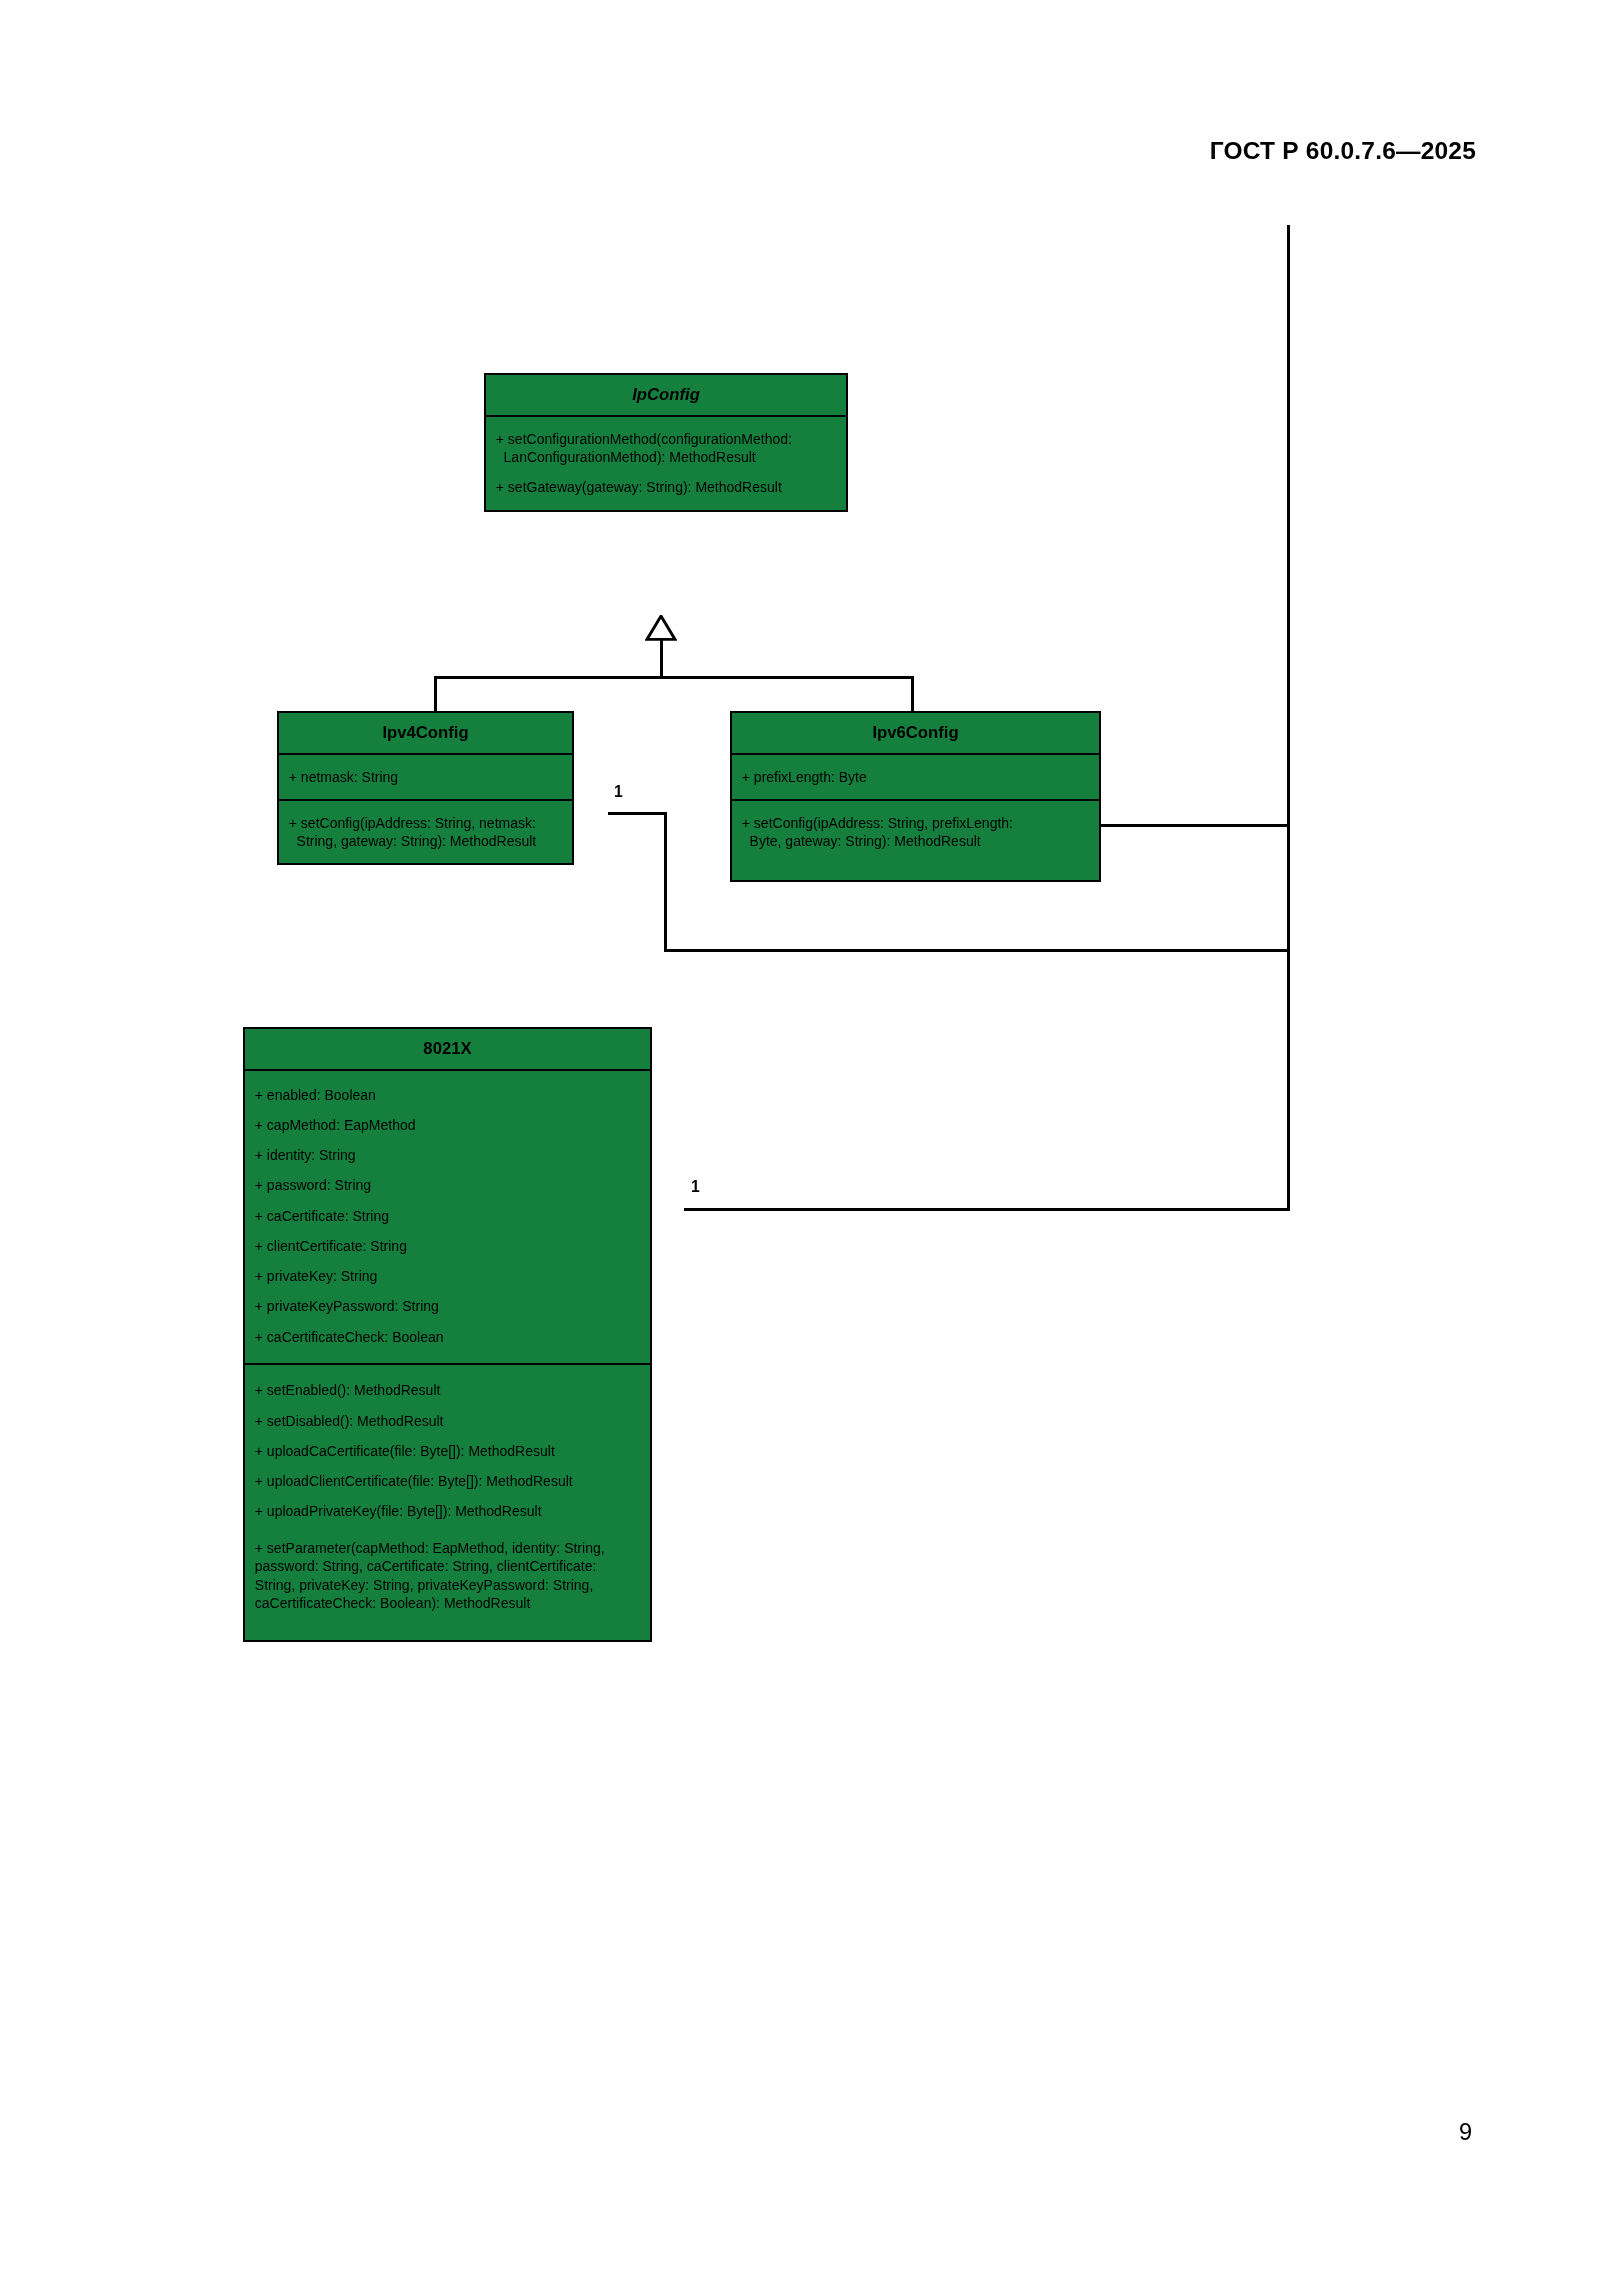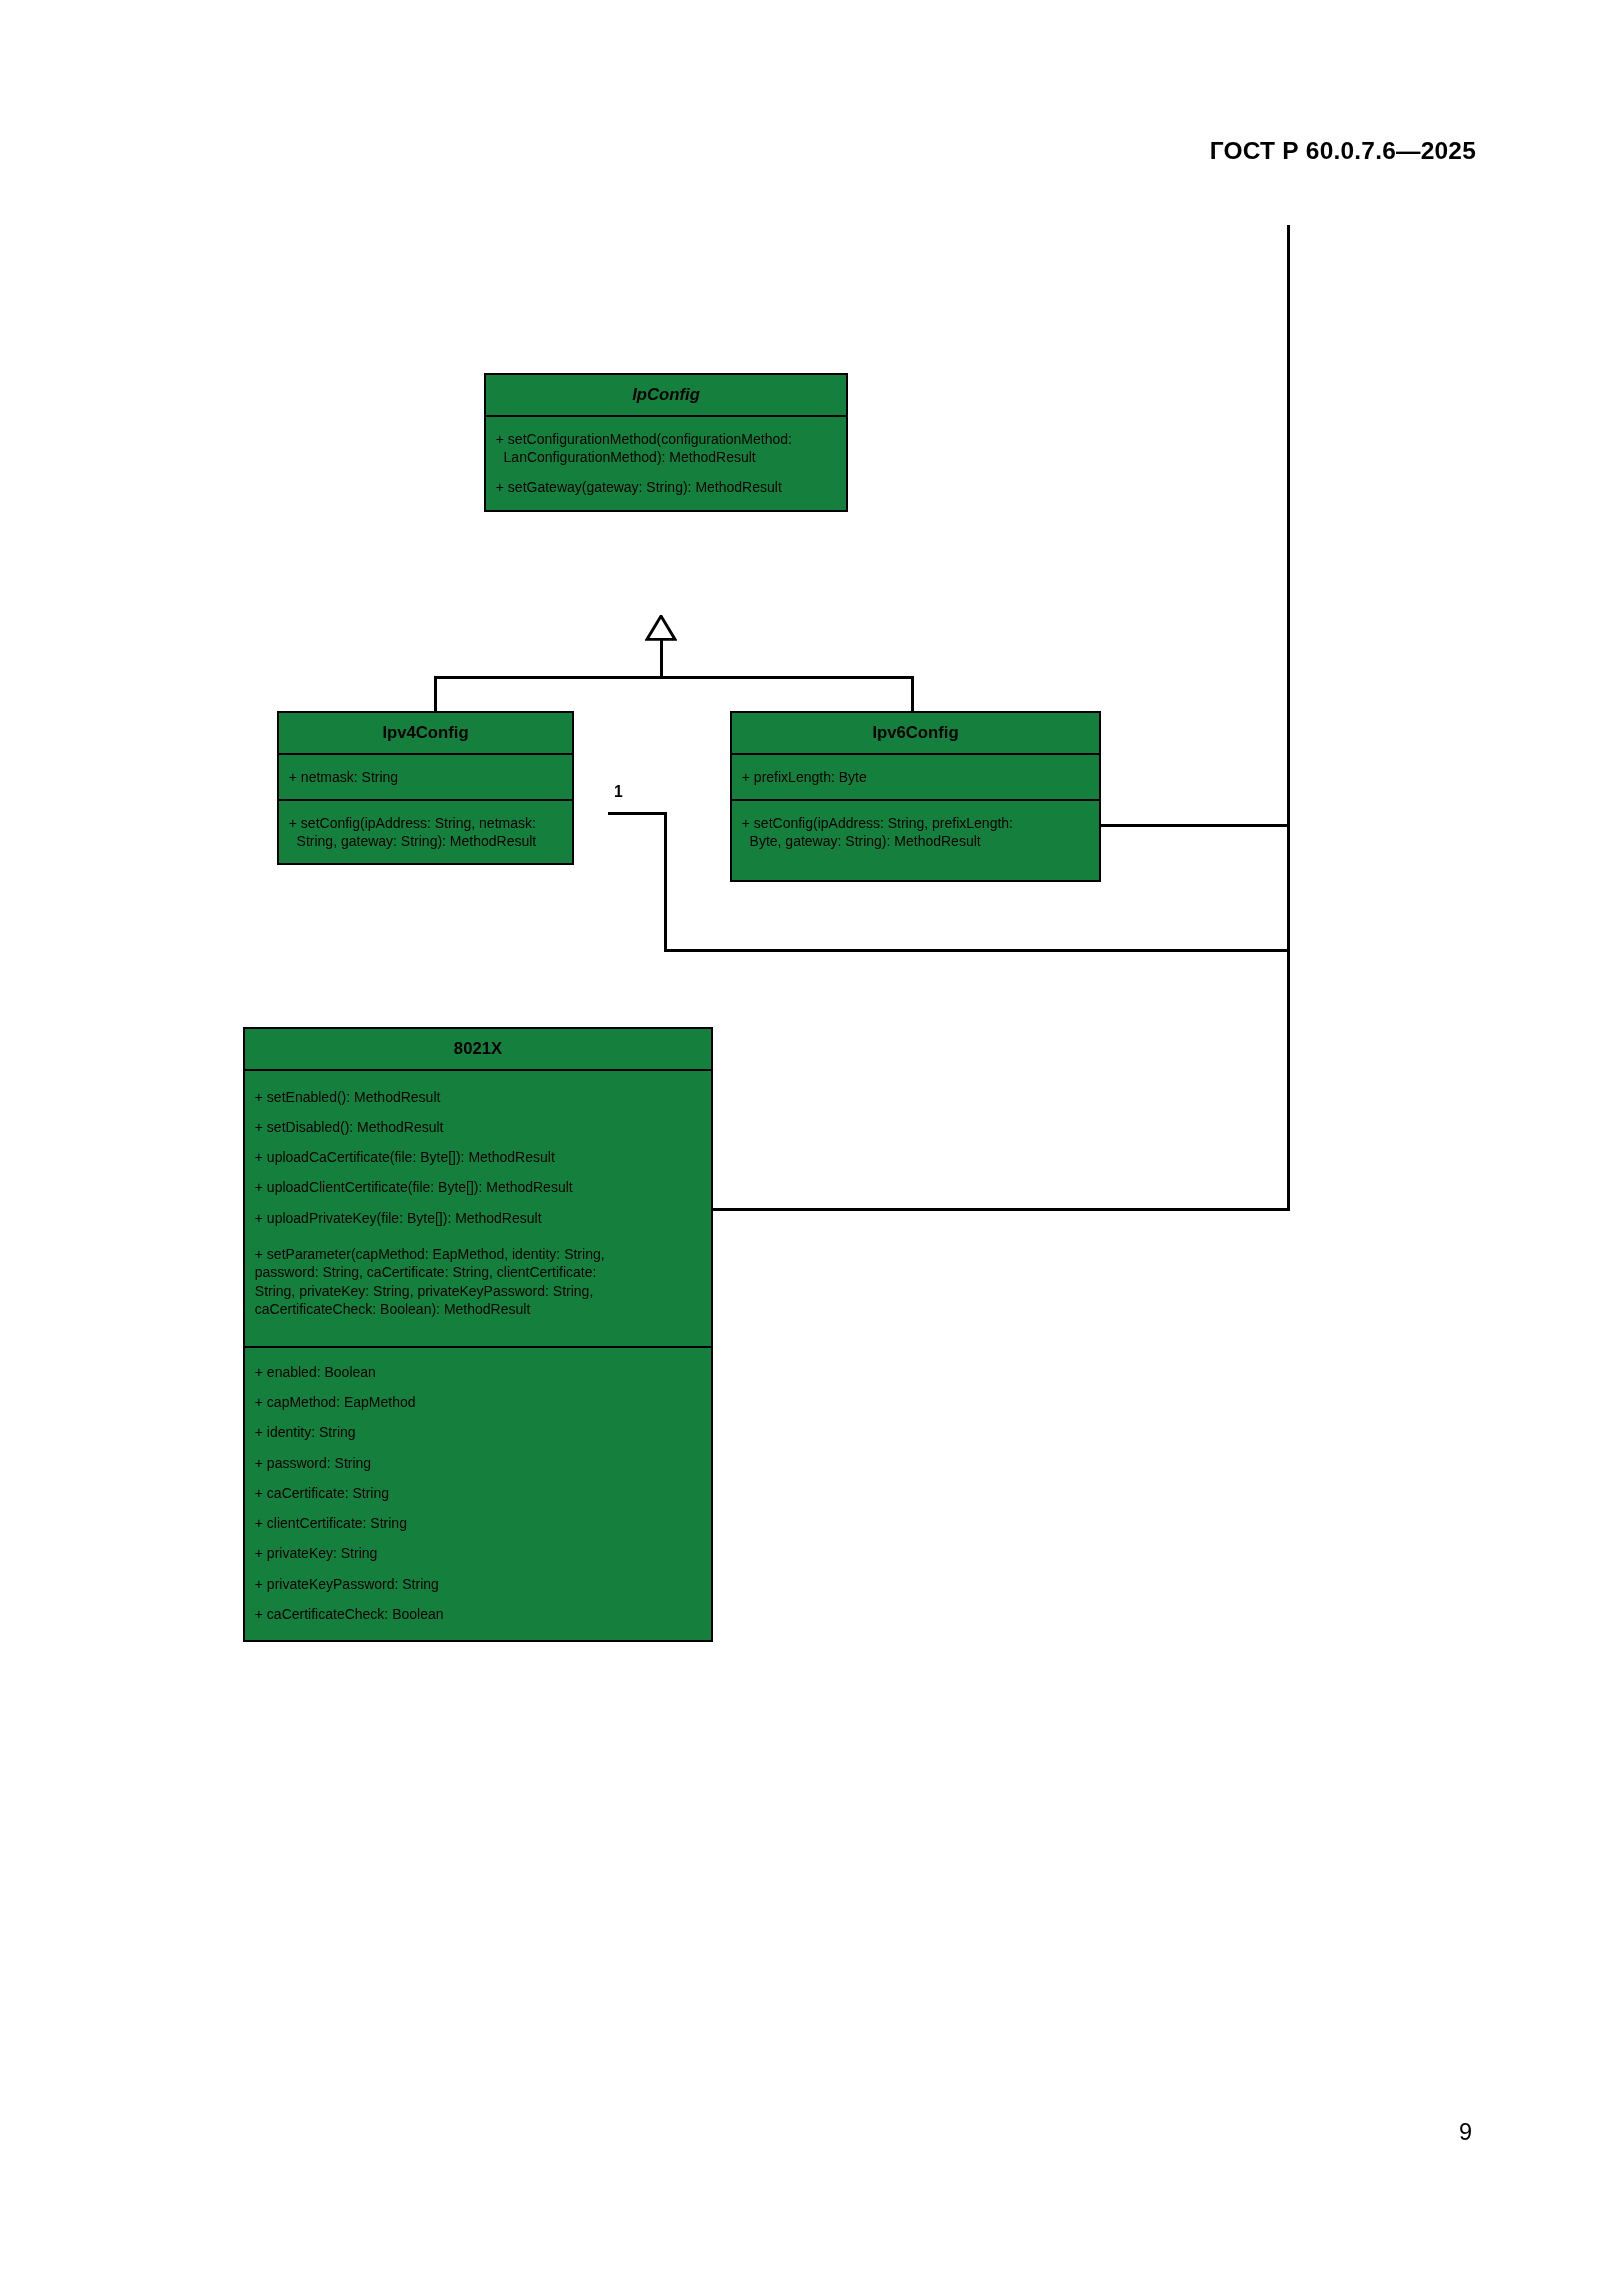--- a/index.html
+++ b/index.html
@@ -138,43 +138,43 @@
     <div class="uml-title">Ipv6Config</div>
     <div class="uml-compartment">
       <div class="uml-row">+ prefixLength: Byte</div>
     </div>
     <div class="uml-compartment" style="padding-bottom:23.5px;">
       <div class="uml-row">+ setConfig(ipAddress: String, prefixLength:
   Byte, gateway: String): MethodResult</div>
     </div>
   </div>
 
-  <div class="uml-class" style="left:243px;top:1027px;width:470px;">
+  <div class="uml-class" style="left:243px;top:1027px;width:409px;">
     <div class="uml-title">8021X</div>
+    <div class="uml-compartment" style="padding-top:8.8px;padding-bottom:10.8px;">
+      <div class="uml-row">+ enabled: Boolean</div>
+      <div class="uml-row">+ capMethod: EapMethod</div>
+      <div class="uml-row">+ identity: String</div>
+      <div class="uml-row">+ password: String</div>
+      <div class="uml-row">+ caCertificate: String</div>
+      <div class="uml-row">+ clientCertificate: String</div>
+      <div class="uml-row">+ privateKey: String</div>
+      <div class="uml-row">+ privateKeyPassword: String</div>
+      <div class="uml-row">+ caCertificateCheck: Boolean</div>
+    </div>
     <div class="uml-compartment" style="padding-top:10.8px;padding-bottom:21.6px;">
       <div class="uml-row">+ setEnabled(): MethodResult</div>
       <div class="uml-row">+ setDisabled(): MethodResult</div>
       <div class="uml-row">+ uploadCaCertificate(file: Byte[]): MethodResult</div>
       <div class="uml-row">+ uploadClientCertificate(file: Byte[]): MethodResult</div>
       <div class="uml-row">+ uploadPrivateKey(file: Byte[]): MethodResult</div>
       <div class="uml-row" style="padding-top:11.8px;">+ setParameter(capMethod: EapMethod, identity: String,
 password: String, caCertificate: String, clientCertificate:
 String, privateKey: String, privateKeyPassword: String,
 caCertificateCheck: Boolean): MethodResult</div>
     </div>
-    <div class="uml-compartment" style="padding-top:8.8px;padding-bottom:10.8px;">
-      <div class="uml-row">+ enabled: Boolean</div>
-      <div class="uml-row">+ capMethod: EapMethod</div>
-      <div class="uml-row">+ identity: String</div>
-      <div class="uml-row">+ password: String</div>
-      <div class="uml-row">+ caCertificate: String</div>
-      <div class="uml-row">+ clientCertificate: String</div>
-      <div class="uml-row">+ privateKey: String</div>
-      <div class="uml-row">+ privateKeyPassword: String</div>
-      <div class="uml-row">+ caCertificateCheck: Boolean</div>
-    </div>
   </div>
 
 
   <div class="page-number">9</div>
 
 </div>
 
 
 </body></html>

